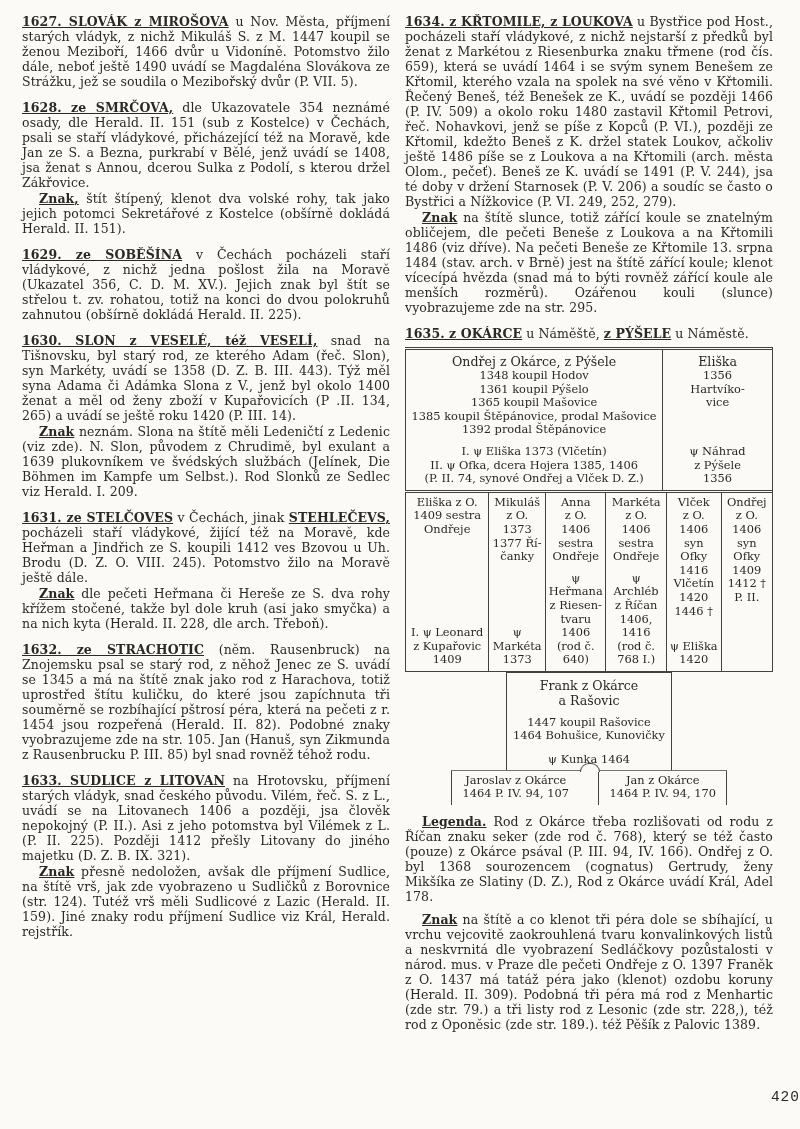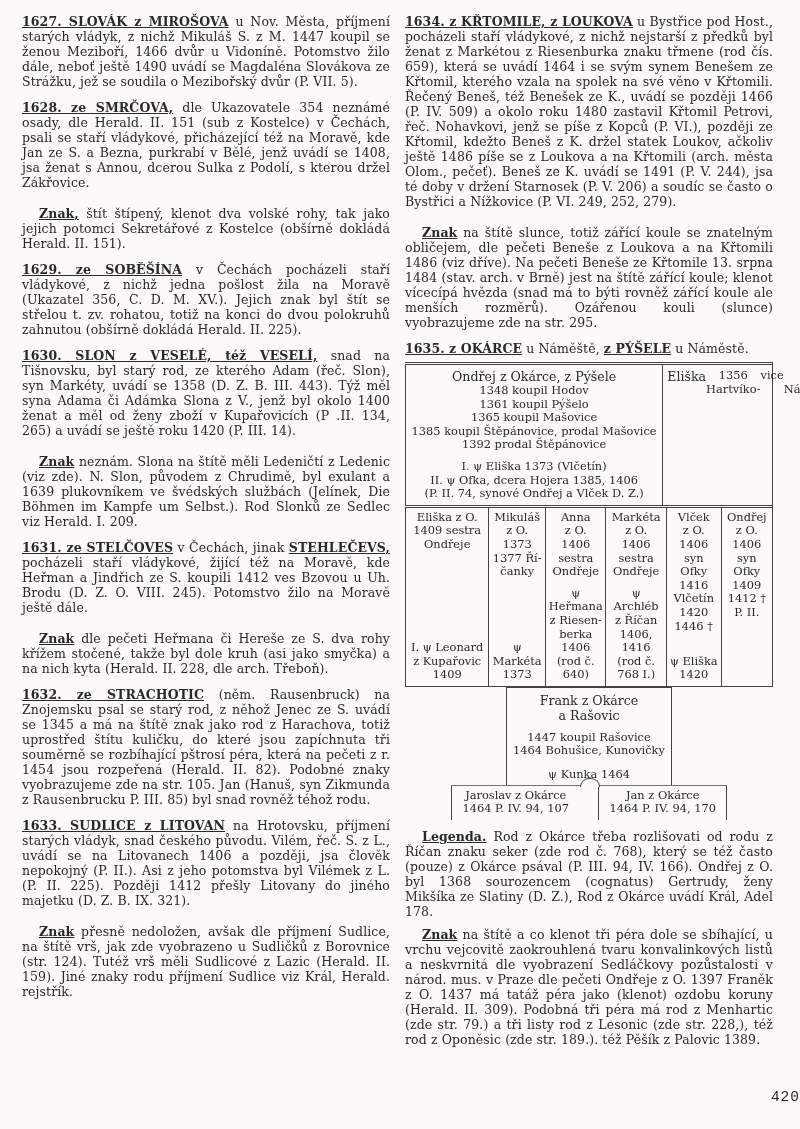--- a/index.html
+++ b/index.html
@@ -5,29 +5,29 @@
   html,body { margin:0; padding:0; }
   .page {
     width:800px; height:1129px; box-sizing:border-box;
     background:#fbfaf6; color:#292926; position:relative; overflow:hidden;
     font-family:"DejaVu Serif", serif;
   }
   .cols { display:flex; gap:15px; padding:14px 18px 0 22px; }
   .col { width:368px; font-size:12.5px; line-height:15px; text-align:justify; letter-spacing:.1px; }
   .entry { margin-bottom:11px; }
   .p { margin:0; }
-  .p + .p { margin-top:16px; }
+  .p + .p { margin-top:1px; }
   .indent { text-indent:17px; }
   .b { font-weight:bold;text-decoration:underline; }
   
   .gtable { margin:6px 0 9px; font-size:11.4px; line-height:13.6px; text-align:center; letter-spacing:0; }
   .trow1 { display:flex; border-top:3px double #44423e; border-bottom:3px double #44423e;
            border-left:1px solid #44423e; border-right:1px solid #44423e; }
   .tl { width:70%; padding:4px 2px 4px; display:flex; flex-direction:column; box-sizing:border-box; }
-  .trr { width:30%; border-left:1px solid #44423e; padding:4px 4px 4px; display:flex; flex-direction:row; box-sizing:border-box; }
+  .trr { width:30%; border-left:1px solid #44423e; padding:4px 17px 4px; display:flex; flex-direction:column; box-sizing:border-box; }
   .t-title { font-size:12.6px; line-height:15px; }
   .fill { flex:1 1 auto; min-height:8px; }
   .trow2 { display:flex; border-bottom:1px solid #44423e; border-left:1px solid #44423e; border-right:1px solid #44423e; }
   .tc { display:flex; flex-direction:column; padding:3px 1px 4px; min-height:172px; box-sizing:border-box;align-items:center; }
   .tc + .tc { border-left:1px solid #44423e; }
   .w0{width:22.5%} .w1{width:15.5%} .w2{width:16.5%} .w3{width:16.5%} .w4{width:15%} .w5{width:14%}
   .frank { width:45%; margin:0 auto; border:1px solid #44423e; border-bottom:none; padding:5px 2px 3px; box-sizing:border-box; }
   .gap8 { height:8px; } .gap10 { height:10px; }
   .brow { width:75%; margin:0 auto; border-top:1px solid #737373; display:flex; position:relative; }
   .bc { width:50%; border-left:1px solid #44423e; padding:3px 2px 4px; box-sizing:border-box; }
@@ -137,21 +137,21 @@
           </div>
           <div class="tc w2">
             <div>Anna</div>
             <div>z O.</div>
             <div>1406</div>
             <div>sestra</div>
             <div>Ondřeje</div>
             <div class="fill"></div>
             <div>ψ Heřmana</div>
             <div>z Riesen-</div>
-            <div>berka</div>
+            <div>tvaru</div>
             <div>1406</div>
             <div>(rod č.</div>
             <div>640)</div>
           </div>
           <div class="tc w3">
             <div>Markéta</div>
             <div>z O.</div>
             <div>1406</div>
             <div>sestra</div>
             <div>Ondřeje</div>

